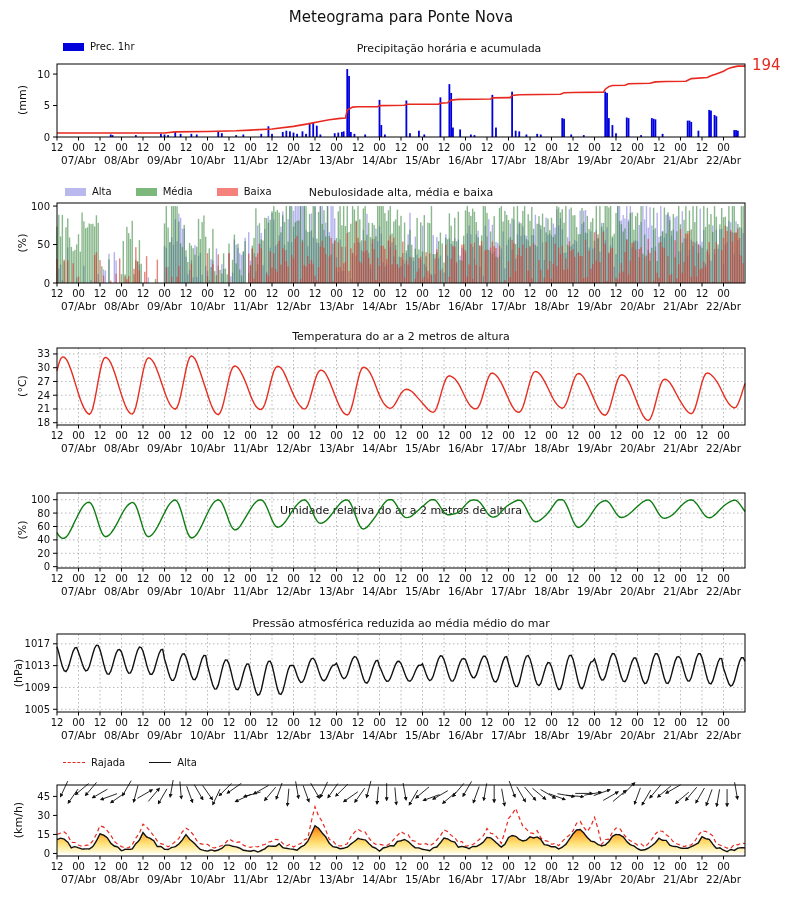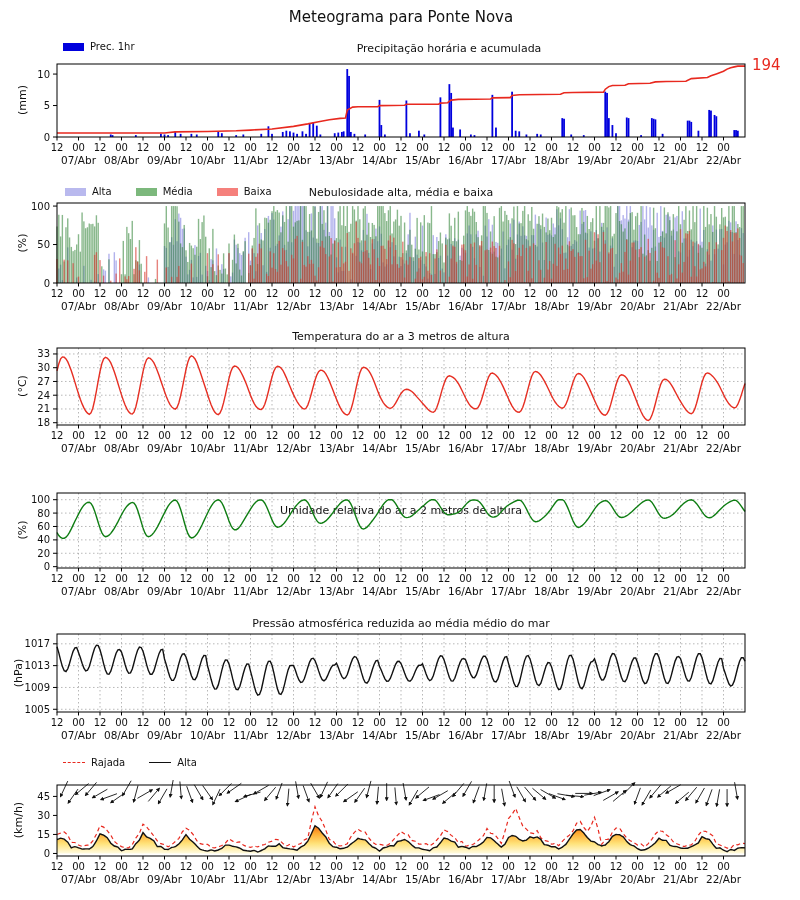--- a/index.html
+++ b/index.html
@@ -48,21 +48,21 @@
       <span>Média</span>
     </span>
     <span class="item">
       <span class="sw" style="background: rgb(245, 128, 124);"></span>
       <span>Baixa</span>
     </span>
   </div>
   <div class="ptitle" style="top:186px;">Nebulosidade alta, média e baixa</div>
   <div class="ylab" style="left:22px;top:243px;">(%)</div>
 
-  <div class="ptitle" style="top:330px;">Temperatura do ar a 3 metros de altura</div>
+  <div class="ptitle" style="top:330px;">Temperatura do ar a 2 metros de altura</div>
   <div class="ylab" style="left:22px;top:386px;">(°C)</div>
 
   <div class="ptitle" style="top:504px;">Umidade relativa do ar a 2 metros de altura</div>
   <div class="ylab" style="left:22px;top:530px;">(%)</div>
 
   <div class="ptitle" style="top:617px;">Pressão atmosférica reduzida ao média médio do mar</div>
   <div class="ylab" style="left:18px;top:673px;">(hPa)</div>
 
   <div class="legend" style="left:63px;top:757px;justify-content:flex-end;">
     <span class="item">

